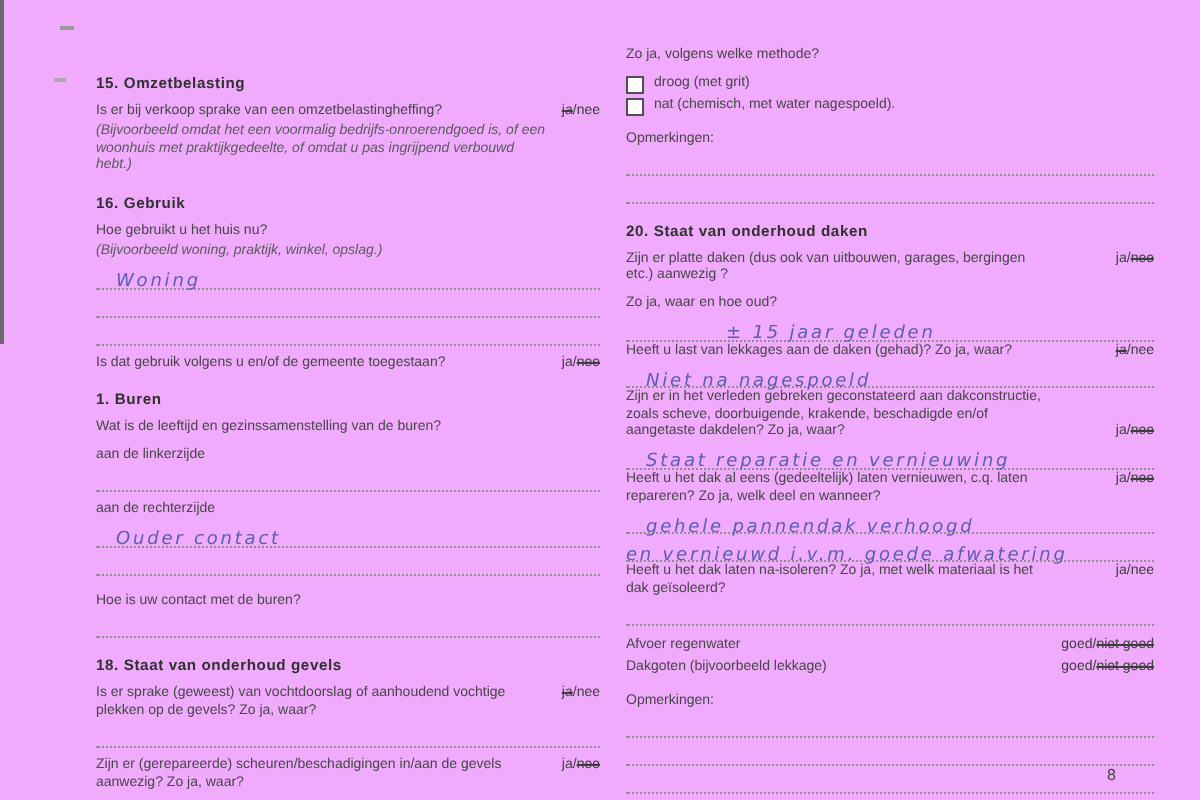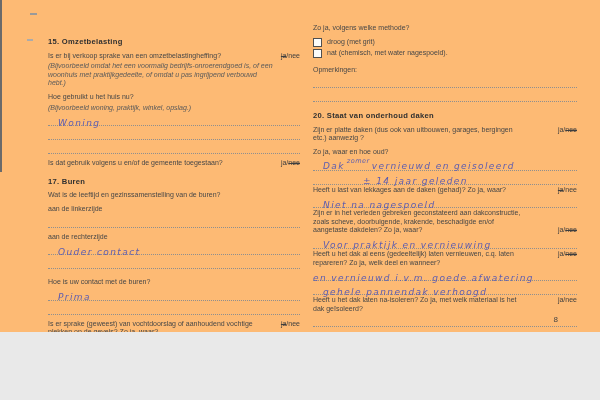--- a/index.html
+++ b/index.html
@@ -1,16 +1,16 @@
 <!DOCTYPE html>
 <html><head>
 <meta charset="utf-8">
 <style>
   html,body{margin:0;padding:0;background:#e9e9e9;}
-  .page{position:relative;width:600px;height:332px;background:#fdba74;overflow:hidden;
+  .page{position:relative;width:600px;height:400px;background:#f0abfc;overflow:hidden;
         font-family:"Liberation Sans",sans-serif;color:#474747;}
   .col{position:absolute;font-size:7px;line-height:8.6px;}
   .col-left{left:48px;top:28px;width:252px;}
   .col-right{left:313px;top:24px;width:264px;}
   .h{font-weight:bold;font-size:7.6px;color:#303030;margin:10px 0 5px 0;letter-spacing:.3px;}
   .row{display:flex;justify-content:space-between;align-items:flex-start;margin-top:5px;}
   .row.tight{margin-top:1px;}
   .q{max-width:208px;}
   .q-full{margin-top:5px;}
   .note{font-style:italic;color:#5a5a5a;margin-top:2px;max-width:225px;}
@@ -40,47 +40,46 @@
 
   <div class="col col-left">
 
     <div class="h">15. Omzetbelasting</div>
     <div class="row">
       <div class="q">Is er bij verkoop sprake van een omzetbelastingheffing?</div>
       <span class="janee"><span class="struck">ja</span><span>/</span><span>nee</span></span>
     </div>
     <div class="note">(Bijvoorbeeld omdat het een voormalig bedrijfs-onroerendgoed is, of een woonhuis met praktijkgedeelte, of omdat u pas ingrijpend verbouwd hebt.)</div>
 
+    <div class="h">16. Gebruik</div>
     <div class="q-full">Hoe gebruikt u het huis nu?</div>
     <div class="note">(Bijvoorbeeld woning, praktijk, winkel, opslag.)</div>
     <div class="dotline">
       <span class="hand">Woning</span>
     </div>
     <div class="dotline"></div>
     <div class="dotline"></div>
     <div class="row">
       <div class="q">Is dat gebruik volgens u en/of de gemeente toegestaan?</div>
       <span class="janee"><span>ja</span><span>/</span><span class="struck">nee</span></span>
     </div>
 
-    <div class="h">17. Buren</div>
+    <div class="h">1. Buren</div>
     <div class="q-full">Wat is de leeftijd en gezinssamenstelling van de buren?</div>
     <div class="q-full">aan de linkerzijde</div>
     <div class="dotline"></div>
     <div class="q-full">aan de rechterzijde</div>
     <div class="dotline">
       <span class="hand">Ouder contact</span>
     </div>
     <div class="dotline"></div>
     <div class="q-full" style="margin-top:9px;">Hoe is uw contact met de buren?</div>
-    <div class="dotline">
-      <span class="hand">Prima</span>
-    </div>
     <div class="dotline"></div>
 
+    <div class="h">18. Staat van onderhoud gevels</div>
     <div class="row">
       <div class="q">Is er sprake (geweest) van vochtdoorslag of aanhoudend vochtige plekken op de gevels? Zo ja, waar?</div>
       <span class="janee"><span class="struck">ja</span><span>/</span><span>nee</span></span>
     </div>
     <div class="dotline"></div>
     <div class="row">
       <div class="q">Zijn er (gerepareerde) scheuren/beschadigingen in/aan de gevels aanwezig? Zo ja, waar?</div>
       <span class="janee"><span>ja</span><span>/</span><span class="struck">nee</span></span>
     </div>
 
@@ -101,48 +100,45 @@
     <div class="dotline"></div>
     <div class="dotline"></div>
 
     <div class="h">20. Staat van onderhoud daken</div>
     <div class="row">
       <div class="q">Zijn er platte daken (dus ook van uitbouwen, garages, bergingen etc.) aanwezig ?</div>
       <span class="janee"><span>ja</span><span>/</span><span class="struck">nee</span></span>
     </div>
     <div class="q-full">Zo ja, waar en hoe oud?</div>
     <div class="dotline">
-      <span class="hand"><span>Dak</span><span class="insert">zomer</span><span>vernieuwd en geisoleerd</span></span>
-    </div>
-    <div class="dotline">
-      <span class="hand" style="left:50px;">± 14 jaar geleden</span>
+      <span class="hand" style="left:50px;">± 15 jaar geleden</span>
     </div>
     <div class="row tight">
       <div class="q">Heeft u last van lekkages aan de daken (gehad)? Zo ja, waar?</div>
       <span class="janee"><span class="struck">ja</span><span>/</span><span>nee</span></span>
     </div>
     <div class="dotline">
       <span class="hand">Niet na nagespoeld</span>
     </div>
     <div class="row tight" style="align-items:flex-end;">
       <div class="q">Zijn er in het verleden gebreken geconstateerd aan dakconstructie, zoals scheve, doorbuigende, krakende, beschadigde en/of aangetaste dakdelen? Zo ja, waar?</div>
       <span class="janee"><span>ja</span><span>/</span><span class="struck">nee</span></span>
     </div>
     <div class="dotline">
-      <span class="hand">Voor praktijk en vernieuwing</span>
+      <span class="hand">Staat reparatie en vernieuwing</span>
     </div>
     <div class="row tight">
       <div class="q">Heeft u het dak al eens (gedeeltelijk) laten vernieuwen, c.q. laten repareren? Zo ja, welk deel en wanneer?</div>
       <span class="janee"><span>ja</span><span>/</span><span class="struck">nee</span></span>
     </div>
     <div class="dotline">
-      <span class="hand" style="left:0;">en vernieuwd i.v.m. goede afwatering</span>
+      <span class="hand">gehele pannendak verhoogd</span>
     </div>
     <div class="dotline">
-      <span class="hand">gehele pannendak verhoogd</span>
+      <span class="hand" style="left:0;">en vernieuwd i.v.m. goede afwatering</span>
     </div>
     <div class="row tight">
       <div class="q">Heeft u het dak laten na-isoleren? Zo ja, met welk materiaal is het dak geïsoleerd?</div>
       <span class="janee"><span>ja</span><span>/</span><span>nee</span></span>
     </div>
     <div class="dotline"></div>
     <div class="goedrow" style="margin-top:6px;">
       <span>Afvoer regenwater</span>
       <span class="janee"><span>goed</span><span>/</span><span class="struck">niet goed</span></span>
     </div>

